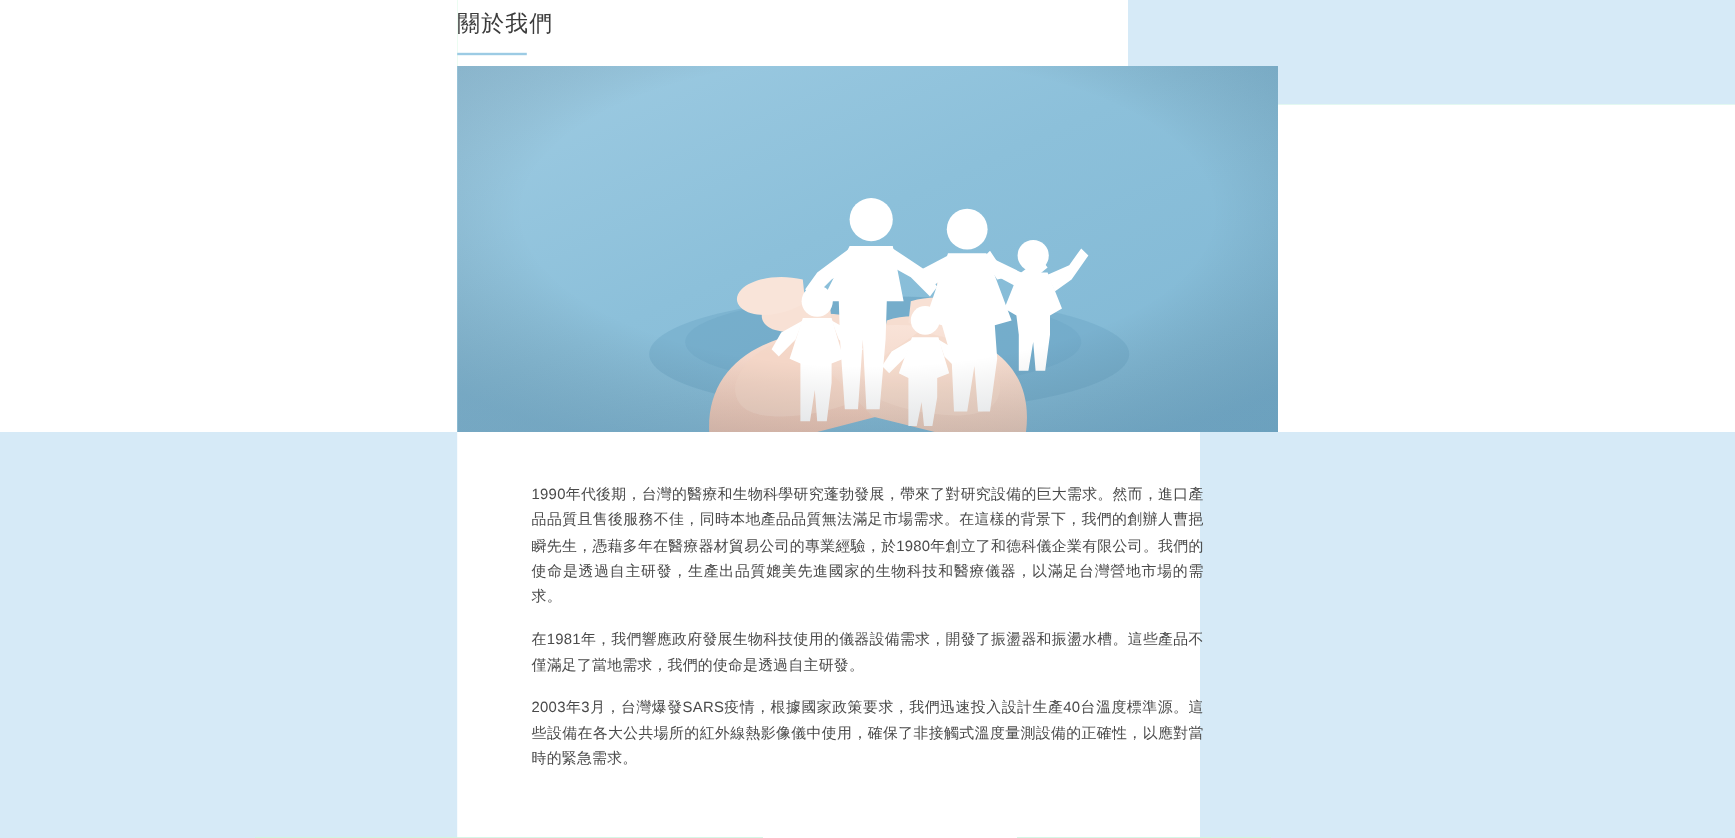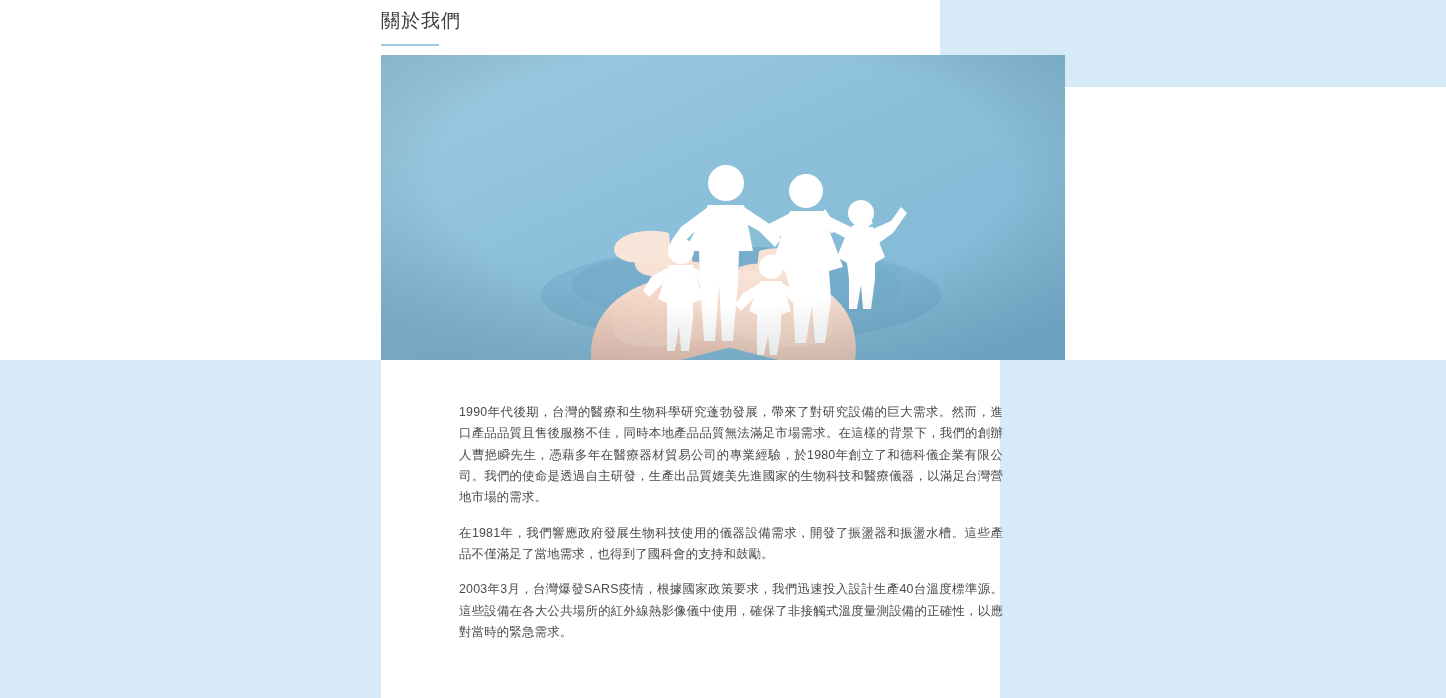--- a/index.html
+++ b/index.html
@@ -117,21 +117,21 @@
   .hero svg { display: block; }
 
   
   .article {
     position: absolute;
     left: 443px;
     top: 402px;
     width: 560px;
   }
   .article p {
-    margin: 0 0 14px 16px;
+    margin: 0 0 14px 0;
     font-size: 12.4px;
     line-height: 1.72;
     color: #4a4a4a;
     text-align: justify;
     letter-spacing: 0.2px;
   }
   .article p:last-child { margin-bottom: 0; }
 </style>
 </head>
 <body>
@@ -219,18 +219,18 @@
         <path d="M379 228 L362 238 L354 250 L360 256 L374 242 Z"></path>
         <path d="M401 228 L418 238 L426 250 L420 256 L406 242 Z"></path>
       </g>
 
       <rect x="0" y="0" width="684" height="305" fill="url(#vign)"></rect>
     </svg>
   </div>
 
   <div class="article">
     <p>1990年代後期，台灣的醫療和生物科學研究蓬勃發展，帶來了對研究設備的巨大需求。然而，進口產品品質且售後服務不佳，同時本地產品品質無法滿足市場需求。在這樣的背景下，我們的創辦人曹挹瞬先生，憑藉多年在醫療器材貿易公司的專業經驗，於1980年創立了和德科儀企業有限公司。我們的使命是透過自主研發，生產出品質媲美先進國家的生物科技和醫療儀器，以滿足台灣營地市場的需求。</p>
-    <p>在1981年，我們響應政府發展生物科技使用的儀器設備需求，開發了振盪器和振盪水槽。這些產品不僅滿足了當地需求，也得到了國科會的支持和鼓勵。</p>
+    <p>在1981年，我們響應政府發展生物科技使用的儀器設備需求，開發了振盪器和振盪水槽。這些產品不僅滿足了當地需求，我們的使命是透過自主研發。</p>
     <p>2003年3月，台灣爆發SARS疫情，根據國家政策要求，我們迅速投入設計生產40台溫度標準源。這些設備在各大公共場所的紅外線熱影像儀中使用，確保了非接觸式溫度量測設備的正確性，以應對當時的緊急需求。</p>
 
   </div>
 
 </div>
 
 </body></html>

